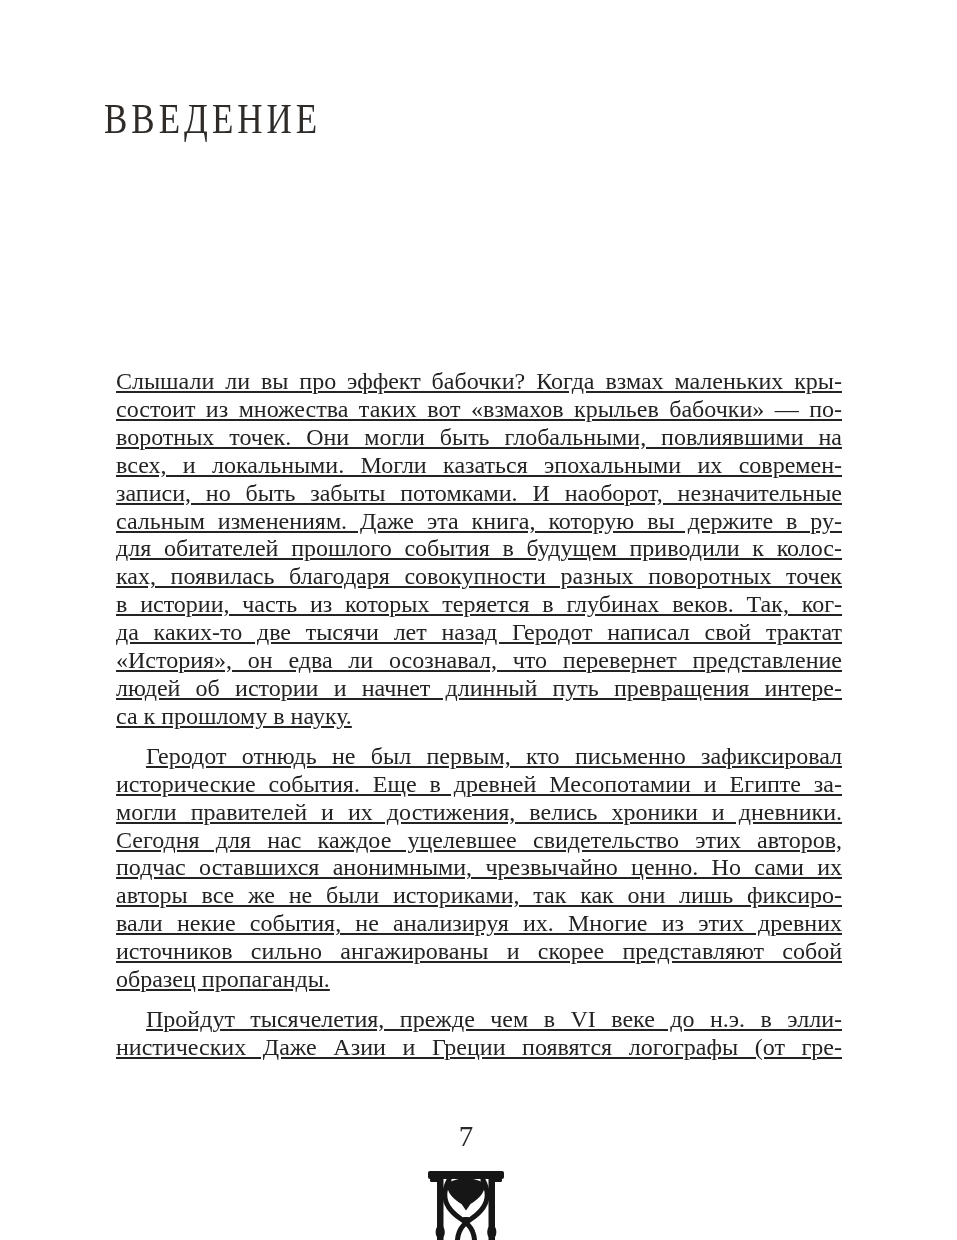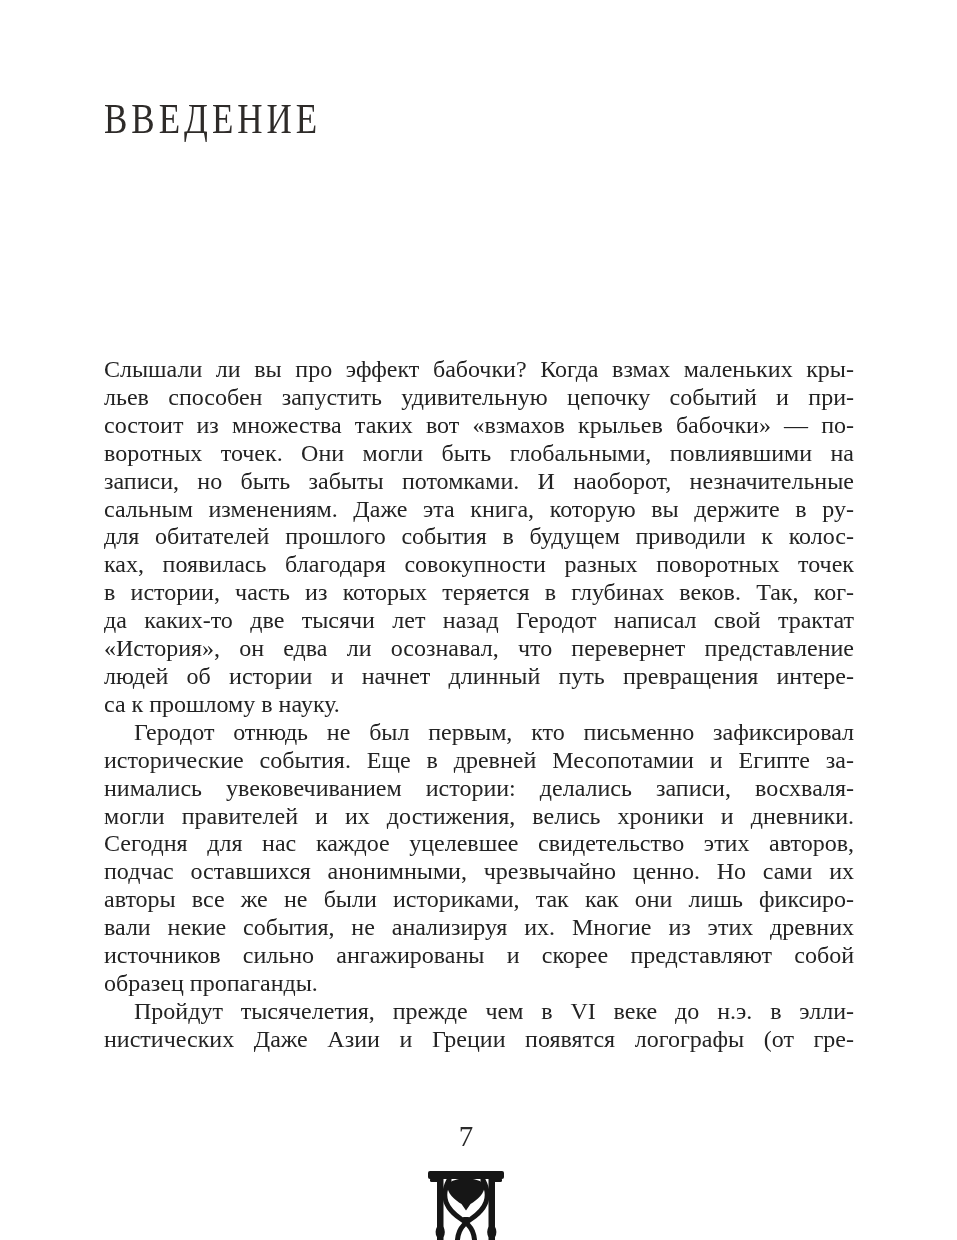--- a/index.html
+++ b/index.html
@@ -28,21 +28,22 @@
     transform-origin: top left;
     white-space: nowrap;
   }
   .body-text {
     position: absolute;
     left: 104px;
     top: 356px;
     width: 750px;
   }
   .paragraph {
-    margin: 0;
+    margin: 12px;
+    text-decoration: underline;
   }
   .line {
     font-size: 24px;
     line-height: 27.9px;
     text-align: justify;
     text-align-last: justify;
     white-space: normal;
     color: #232323;
   }
   .line.indent {
@@ -73,37 +74,36 @@
 </head>
 <body>
 
 <div class="page">
 
   <div class="chapter-title">ВВЕДЕНИЕ</div>
 
   <div class="body-text">
       <div class="paragraph">
         <div class="line">Слышали ли вы про эффект бабочки? Когда взмах маленьких кры-</div>
-        <div class="line">льев способен запустить удивительную цепочку событий и при-</div>
         <div class="line">состоит из множества таких вот «взмахов крыльев бабочки» — по-</div>
         <div class="line">воротных точек. Они могли быть глобальными, повлиявшими на</div>
+        <div class="line">всех, и локальными. Могли казаться эпохальными их современ-</div>
         <div class="line">записи, но быть забыты потомками. И наоборот, незначительные</div>
         <div class="line">сальным изменениям. Даже эта книга, которую вы держите в ру-</div>
         <div class="line">для обитателей прошлого события в будущем приводили к колос-</div>
         <div class="line">ках, появилась благодаря совокупности разных поворотных точек</div>
         <div class="line">в истории, часть из которых теряется в глубинах веков. Так, ког-</div>
         <div class="line">да каких-то две тысячи лет назад Геродот написал свой трактат</div>
         <div class="line">«История», он едва ли осознавал, что перевернет представление</div>
         <div class="line">людей об истории и начнет длинный путь превращения интере-</div>
         <div class="line lastline">са к прошлому в науку.</div>
       </div>
       <div class="paragraph">
         <div class="line indent">Геродот отнюдь не был первым, кто письменно зафиксировал</div>
         <div class="line">исторические события. Еще в древней Месопотамии и Египте за-</div>
-        <div class="line">нимались увековечиванием истории: делались записи, восхваля-</div>
         <div class="line">могли правителей и их достижения, велись хроники и дневники.</div>
         <div class="line">Сегодня для нас каждое уцелевшее свидетельство этих авторов,</div>
         <div class="line">подчас оставшихся анонимными, чрезвычайно ценно. Но сами их</div>
         <div class="line">авторы все же не были историками, так как они лишь фиксиро-</div>
         <div class="line">вали некие события, не анализируя их. Многие из этих древних</div>
         <div class="line">источников сильно ангажированы и скорее представляют собой</div>
         <div class="line lastline">образец пропаганды.</div>
       </div>
       <div class="paragraph">
         <div class="line indent">Пройдут тысячелетия, прежде чем в VI веке до н.э. в элли-</div>

